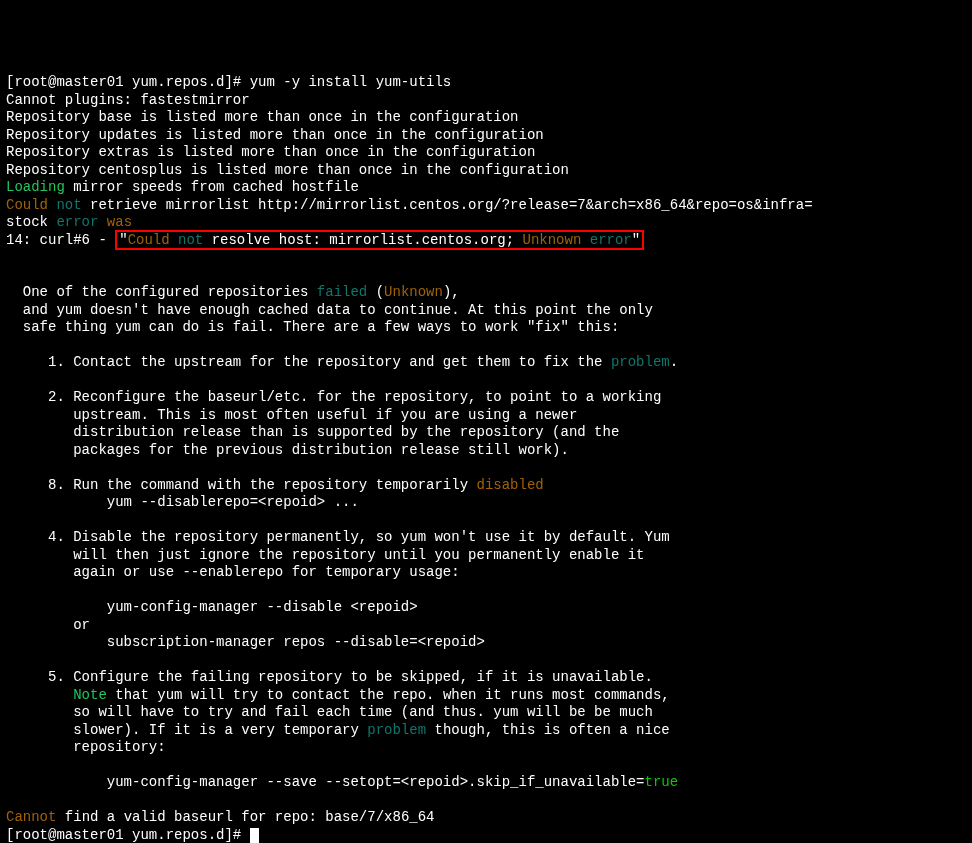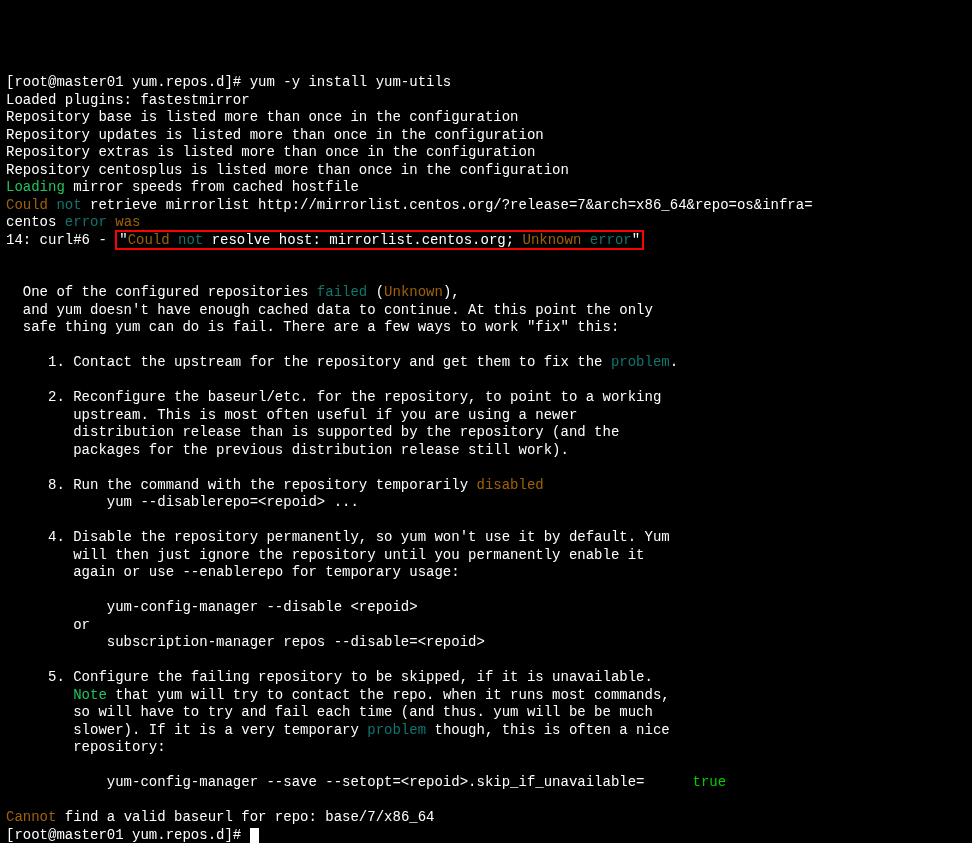--- a/index.html
+++ b/index.html
@@ -10,49 +10,49 @@
     line-height: 1.25;
     margin: 0;
     padding: 4px 6px;
     white-space: pre;
     width: 972px;
     box-sizing: border-box;
   }
   .cyan { color: #22c55e; }
   .yellow { color: #a16207; }
   .red { color: #0f766e; }
-  .green { color: #00cc00; margin-left: 48px; }
+  .green { color: #00cc00; }
   .underline { }
   .highlight-box {
     border: 2px solid #ff0000;
     padding: 0 2px;
     display: inline;
   }
   .cursor {
     display: inline-block;
     width: 9px;
     height: 15px;
     background: #ffffff;
     vertical-align: text-bottom;
   }
 </style>
 </head>
 <body>
 
 
 
 <span><span>[root@master01 yum.repos.d]# </span><span>yum -y install yum-utils</span>
-<span>Loaded plugins: fastestmirror</span>
+<span>Cannot plugins: fastestmirror</span>
 <span>Repository base is listed more than once in the configuration</span>
 <span>Repository updates is listed more than once in the configuration</span>
 <span>Repository extras is listed more than once in the configuration</span>
 <span>Repository centosplus is listed more than once in the configuration</span>
 <span class="cyan">Loading</span><span> mirror speeds from cached hostfile</span>
 <span class="yellow">Could</span><span class="red"> not</span><span> retrieve mirrorlist </span><span class="underline">http://mirrorlist.centos.org/?release=7&amp;arch=x86_64&amp;repo=os&amp;infra=</span>
-<span class="underline">centos</span><span class="red"> error</span><span class="yellow"> was</span>
+<span class="underline">stock</span><span class="red"> error</span><span class="yellow"> was</span>
 <span>14: curl#6 - </span><span class="highlight-box"><span>"</span><span class="yellow">Could</span><span class="red"> not</span><span> resolve host: mirrorlist.centos.org; </span><span class="yellow">Unknown</span><span class="red"> error</span><span>"</span></span>
 <span> </span>
 <span> </span>
 <span>  One of the configured repositories </span><span class="red">failed</span><span> (</span><span class="yellow">Unknown</span><span>),</span>
 <span>  and yum doesn't have enough cached data to continue. At this point the only</span>
 <span>  safe thing yum can do is fail. There are a few ways to work "fix" this:</span>
 <span> </span>
 <span>     1. Contact the upstream for the repository and get them to fix the </span><span class="red">problem</span><span>.</span>
 <span> </span>
 <span>     2. Reconfigure the baseurl/etc. for the repository, to point to a working</span>

